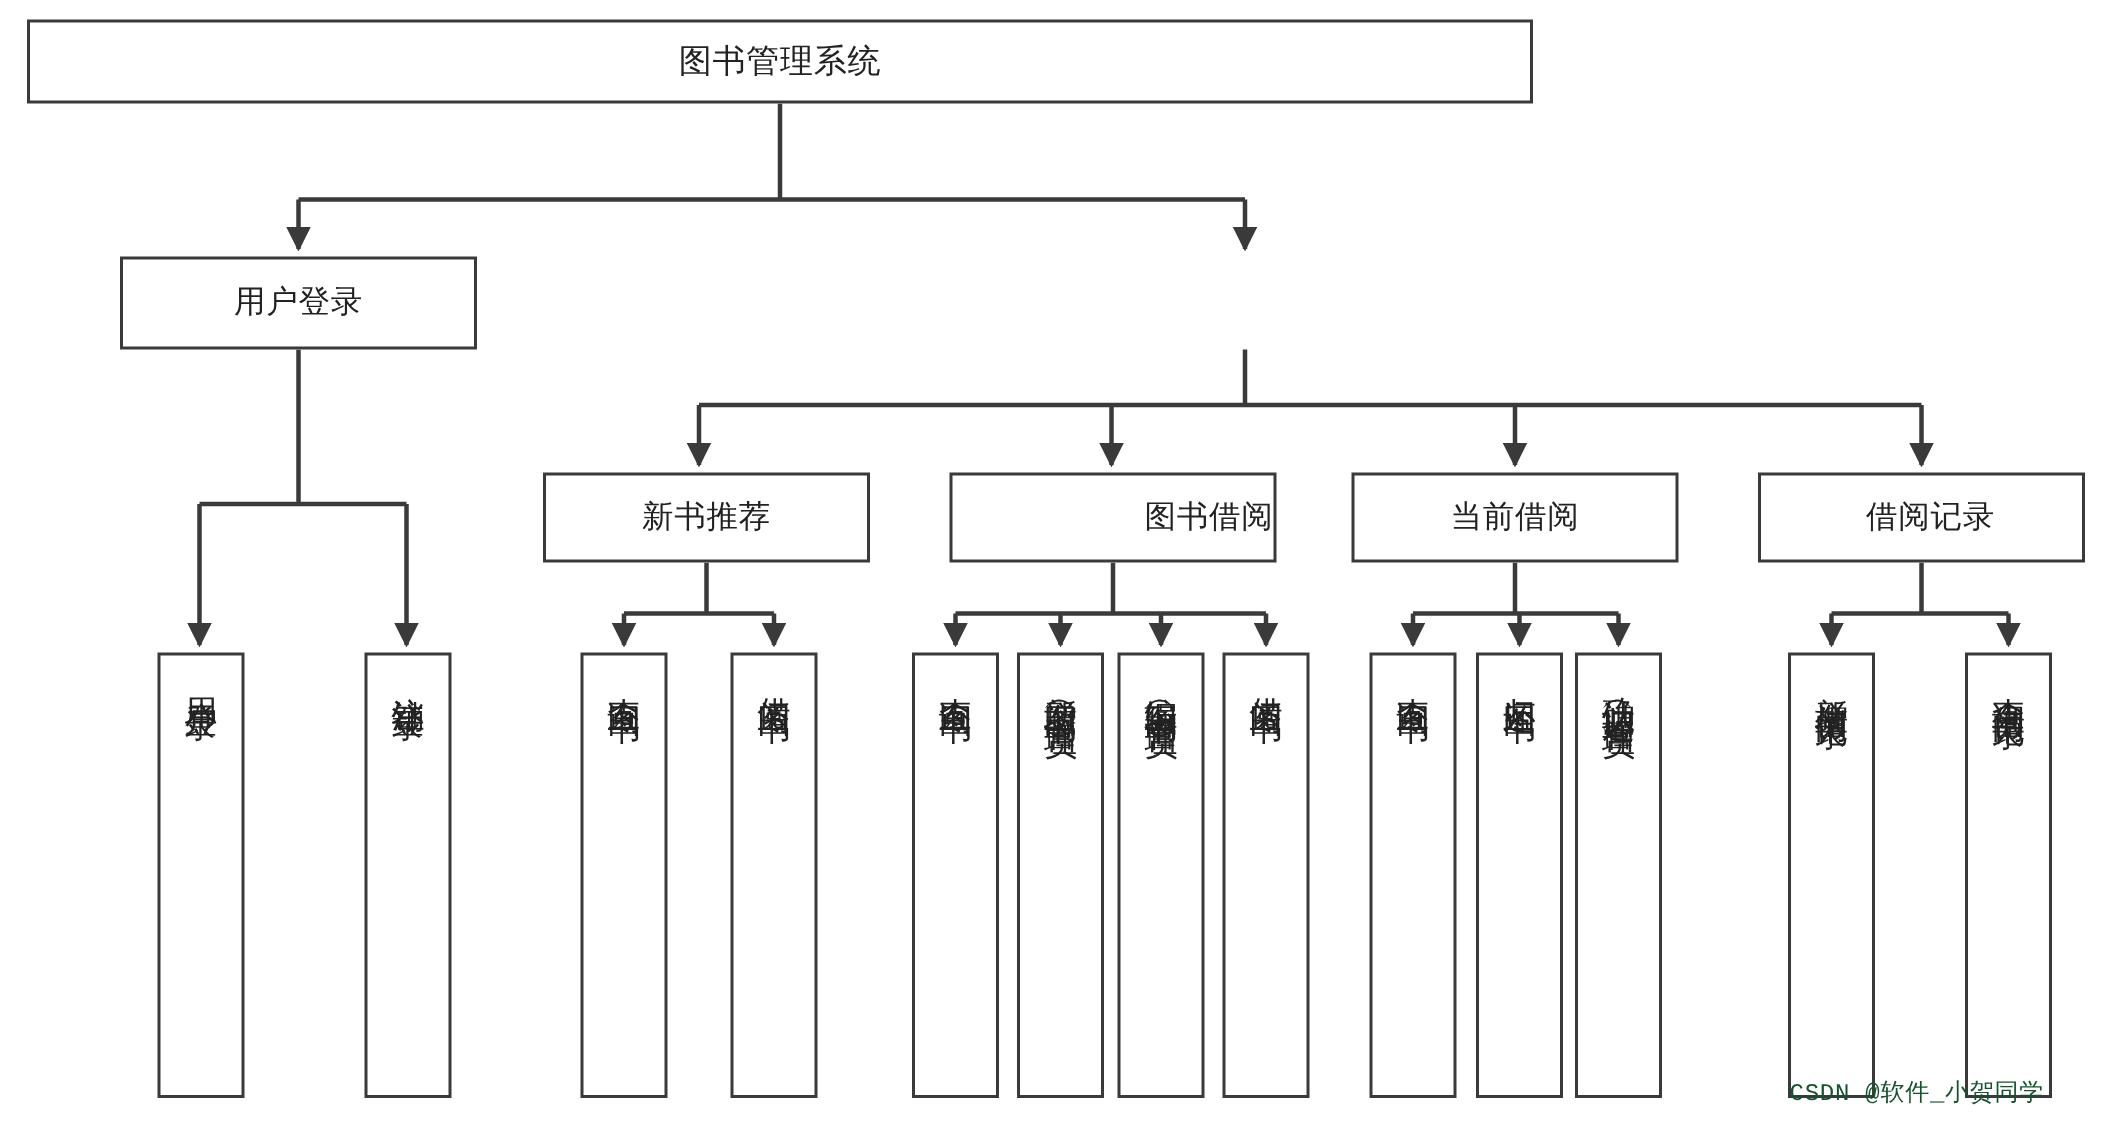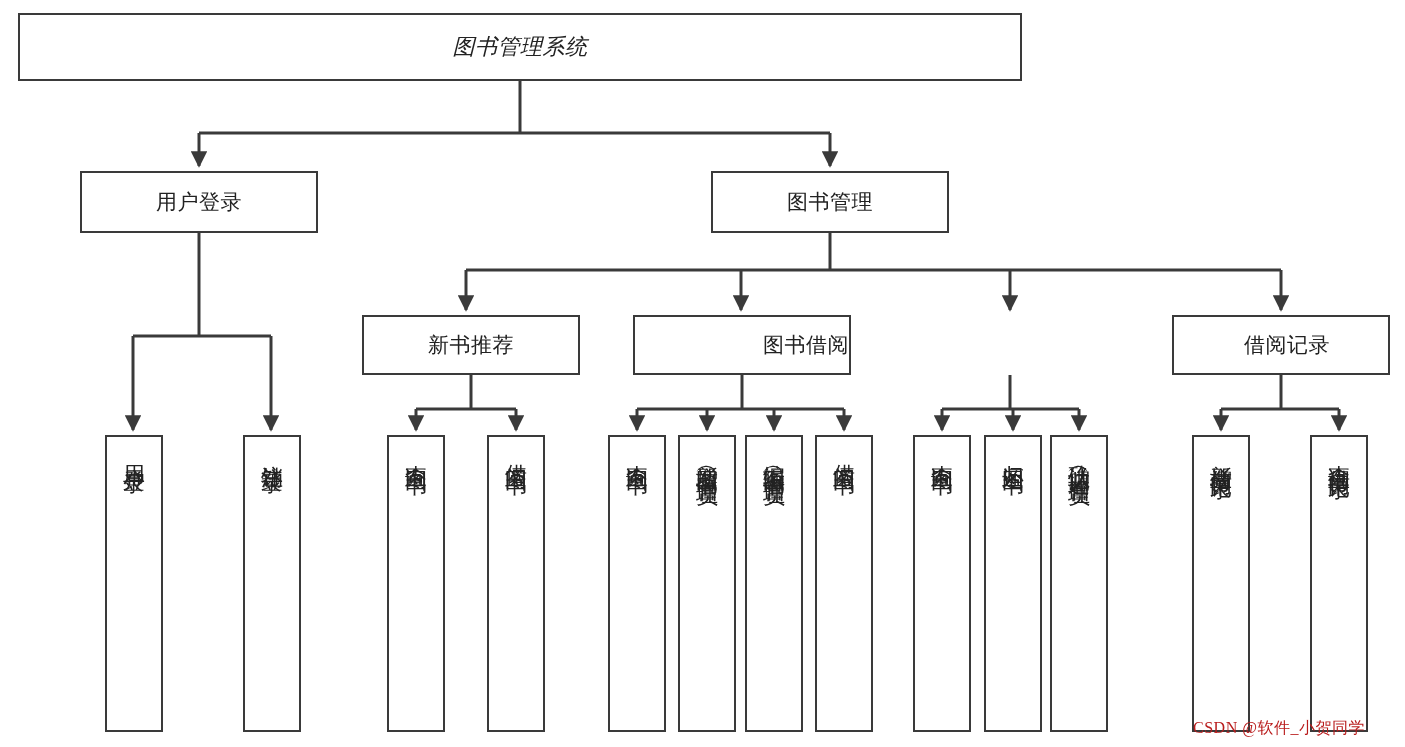--- a/index.html
+++ b/index.html
@@ -57,25 +57,25 @@
     writing-mode: vertical-rl;
     text-orientation: upright;
     font-size: 22px;
     line-height: 1.0;
     letter-spacing: 3px;
     white-space: nowrap;
   }
   .node.root .label { font-size: 22px; }
   .watermark {
     position: absolute;
-    color: #b91c1c;
+    color: #14532d;
     font-size: 16px;
     white-space: nowrap;
     letter-spacing: 0.5px;
-    font-family: Liberation Serif, serif;
+    font-family: Liberation Mono, monospace;
   }
 </style>
 </head>
 <body>
 
 <div id="diagram-root">
 
   <svg class="edges" viewBox="0 0 1405 747">
     <defs>
       <marker id="arrow" viewBox="0 0 10 10" refX="9" refY="5" markerWidth="5.5" markerHeight="5.5" orient="auto-start-reverse">
@@ -119,36 +119,36 @@
       <path d="M 1013 409 L 1013 430" marker-end="url(#arrow)"></path>
       <path d="M 1079 409 L 1079 430" marker-end="url(#arrow)"></path>
 
       <path d="M 1281 375 L 1281 409"></path>
       <path d="M 1221 409 L 1339 409"></path>
       <path d="M 1221 409 L 1221 430" marker-end="url(#arrow)"></path>
       <path d="M 1339 409 L 1339 430" marker-end="url(#arrow)"></path>
     </g>
   </svg>
 
-  <div class="node horiz root" style="left:18px; top:13px; width:1004px; height:68px;font-style:italic;">
+  <div class="node horiz root" style="left:18px; top:13px; width:1004px; height:56px;">
     <span class="label">图书管理系统</span>
   </div>
 
   <div class="node horiz" style="left:80px; top:171px; width:238px; height:62px;">
     <span class="label">用户登录</span>
-  </div>
-  <div class="node horiz" style="left:711px; top:171px; width:238px; height:62px;">
-    <span class="label">图书管理</span>
   </div>
 
   <div class="node horiz" style="left:362px; top:315px; width:218px; height:60px;">
     <span class="label">新书推荐</span>
   </div>
   <div class="node horiz" style="left:633px; top:315px; width:218px; height:60px;justify-content:flex-end;">
     <span class="label">图书借阅</span>
+  </div>
+  <div class="node horiz" style="left:901px; top:315px; width:218px; height:60px;">
+    <span class="label">当前借阅</span>
   </div>
   <div class="node horiz" style="left:1172px; top:315px; width:218px; height:60px;padding-left:12px;">
     <span class="label">借阅记录</span>
   </div>
 
   <div class="node vert" style="left:105px; top:435px; width:58px; height:297px;">
     <span class="label">用户登录</span>
   </div>
   <div class="node vert" style="left:243px; top:435px; width:58px; height:297px;">
     <span class="label">注销登录</span>

